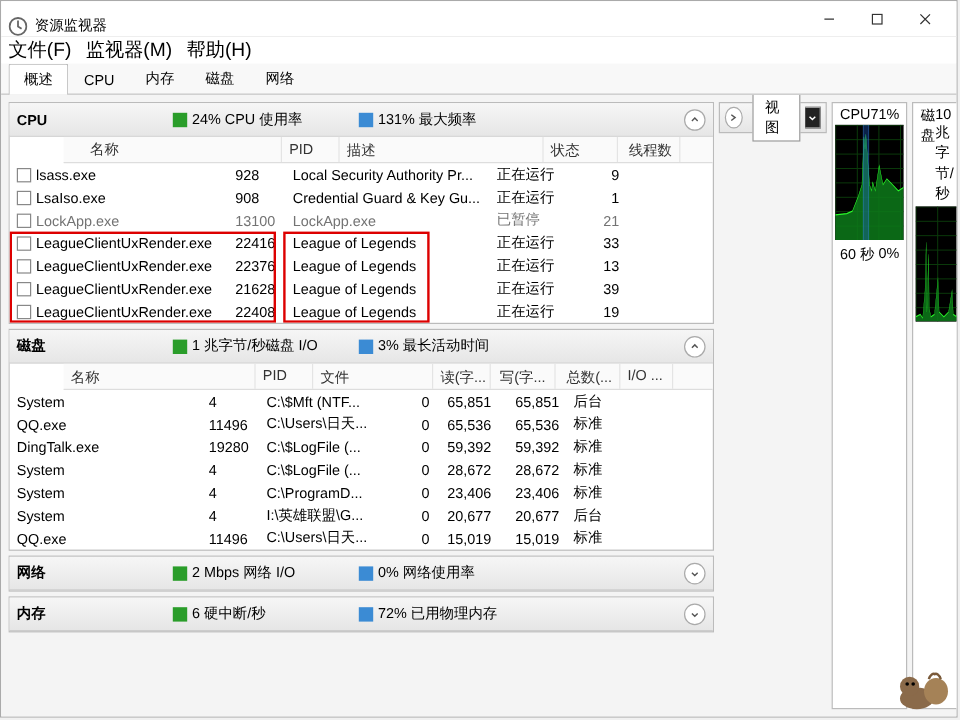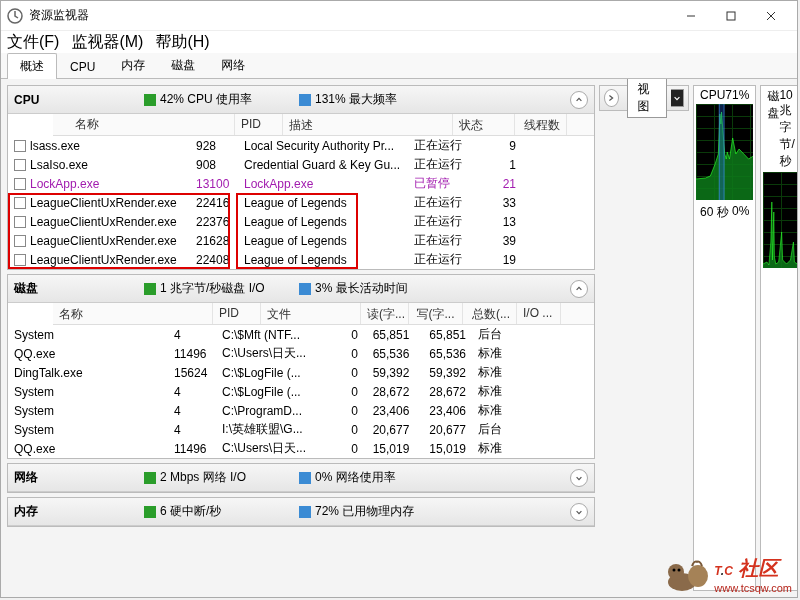--- a/index.html
+++ b/index.html
@@ -1,18 +1,18 @@
 <!DOCTYPE html>
 <html><head>
 <meta charset="utf-8">
 <style>
 * { box-sizing: border-box; margin: 0; padding: 0; font-family: "Microsoft YaHei", "Segoe UI", sans-serif; font-size: 12px; }
 body { background: #f0f0f0; width: 800px; height: 600px; overflow: hidden; position: relative; }
 .window { background: #fff; border: 1px solid #aaa; width: 798px; height: 598px; display: flex; flex-direction: column; }
-.titlebar { height: 30px; display: flex; align-items: center; padding: 0 6px; background: #fff; border-bottom: 1px solid #eee; }
+.titlebar { height: 30px; display: flex; align-items: flex-end; padding: 0 6px; background: #fff; border-bottom: 1px solid #eee; }
 .titlebar .icon { width: 16px; height: 16px; margin-right: 6px; }
 .titlebar .title { flex: 1; font-size: 12px; }
 .titlebar .wbtn { width: 40px; height: 28px; display: flex; align-items: center; justify-content: center; }
 .titlebar .wbtn svg { width: 10px; height: 10px; }
 .menubar { height: 22px; display: flex; align-items: center; padding: 0 6px; gap: 12px; background: #fff; }
 .menubar span { font-size: 16px; }
 .tabbar { height: 26px; display: flex; align-items: flex-end; padding: 0 6px; border-bottom: 1px solid #bbb; background: #f8f8f8; }
 .tab { padding: 4px 12px; border: 1px solid transparent; border-bottom: none; cursor: pointer; font-size: 12px; }
 .tab.active { background: #fff; border-color: #bbb; border-radius: 2px 2px 0 0; position: relative; top: 1px; }
 .body { flex: 1; display: flex; padding: 6px; gap: 4px; background: #f4f4f4; overflow: hidden; }
@@ -26,21 +26,21 @@
 .phead .sq.green { background: #2a9d2a; }
 .phead .sq.blue { background: #3b8bd4; }
 .phead .chev { margin-left: auto; width: 18px; height: 18px; display: flex; align-items: center; justify-content: center; border: 1px solid #aaa; border-radius: 50%; background: #fff; cursor: pointer; }
 .phead .chev svg { width: 8px; height: 8px; }
 .pbody { overflow: auto; }
 .thead { display: flex; height: 22px; border-bottom: 1px solid #ddd; background: #fafafa; margin-left: 45px; }
 .thead .th { padding: 3px 6px; border-right: 1px solid #e4e4e4; font-size: 12px; color: #333; overflow: hidden; white-space: nowrap; }
 .row { display: flex; height: 19px; align-items: center; }
 .row .td { padding: 1px 6px; font-size: 12px; overflow: hidden; white-space: nowrap; text-overflow: ellipsis; }
 .row .cb { width: 12px; height: 12px; border: 1px solid #888; margin-right: 4px; flex-shrink: 0; }
-.row.teal { color: #a21caf; }
+.row.teal { color: #737373; }
 .redbox { position: absolute; border: 2px solid #d00; pointer-events: none; }
 .right-toolbar { height: 26px; border: 1px solid #bbb; background: linear-gradient(#f6f6f6,#e6e6e6); display: flex; align-items: center; padding: 0 4px; gap: 4px; }
 .right-toolbar .arrow { width: 18px; height: 18px; border: 1px solid #aaa; border-radius: 50%; display: flex; align-items: center; justify-content: center; background: #fff; }
 .right-toolbar .spacer { flex: 1; }
 .right-toolbar .viewbtn { border: 1px solid #999; padding: 2px 10px; background: #fff; display: flex; align-items: center; gap: 4px; }
 .right-toolbar .dd { width: 16px; height: 18px; border: 1px solid #999; border-left:none; background:#222; display:flex; align-items:center; justify-content:center;}
 .right-toolbar .dd svg{stroke:#fff;}
 .graph { border: 1px solid #bbb; background: #fff; }
 .ghead { display: flex; justify-content: space-between; padding: 2px 6px; font-size: 11px; }
 .gplot { height: 96px; background: #000; position: relative; margin: 0 2px 2px 2px; overflow:hidden;}
@@ -98,21 +98,21 @@
   </div>
 
   <div class="body">
     <div class="leftcol">
 
       <div class="panel">
         <div class="phead">
           <span class="ptitle">CPU</span>
           <span class="stat">
               <span class="sq green"></span>
-              <span>42% CPU 使用率</span>
+              <span>24% CPU 使用率</span>
             </span>
           <span class="stat">
               <span class="sq blue"></span>
               <span>131% 最大频率</span>
             </span>
           <span class="chev">
               <svg viewBox="0 0 10 10">
                 <path d="M2 6l3-3 3 3" fill="none" stroke="#555" stroke-width="1.5"></path>
               </svg>
             </span>
@@ -243,21 +243,21 @@
                 <div class="td c0">QQ.exe</div>
                 <div class="td c1">11496</div>
                 <div class="td c2">C:\Users\日天...</div>
                 <div class="td c3">0</div>
                 <div class="td c4">65,536</div>
                 <div class="td c5">65,536</div>
                 <div class="td c6">标准</div>
               </div>
               <div class="row">
                 <div class="td c0">DingTalk.exe</div>
-                <div class="td c1">15624</div>
+                <div class="td c1">19280</div>
                 <div class="td c2">C:\$LogFile (...</div>
                 <div class="td c3">0</div>
                 <div class="td c4">59,392</div>
                 <div class="td c5">59,392</div>
                 <div class="td c6">标准</div>
               </div>
               <div class="row">
                 <div class="td c0">System</div>
                 <div class="td c1">4</div>
                 <div class="td c2">C:\$LogFile (...</div>
@@ -407,17 +407,13 @@
 
 <div class="watermark">
   <svg width="46" height="40" viewBox="0 0 46 40">
     <ellipse cx="18" cy="28" rx="14" ry="9" fill="#8a6a4a"></ellipse>
     <circle cx="12" cy="18" r="8" fill="#8a6a4a"></circle>
     <circle cx="10" cy="16" r="1.5" fill="#000"></circle>
       <circle cx="15" cy="16" r="1.5" fill="#000"></circle>
     <ellipse cx="34" cy="22" rx="10" ry="11" fill="#a58257"></ellipse>
     <path d="M28 12 q2 -6 6 -4 M38 12 q-2 -6 -6 -4" stroke="#7a5a3a" stroke-width="2" fill="none"></path>
   </svg>
-  <div>
-    <span class="logo"><span class="tc">T</span><span style="color:#333">.</span><span class="tc">C</span><span style="color:#333;font-size:20px"> </span><span class="sq" style="font-size:20px">社区</span></span>
-    <span class="url">www.tcsqw.com</span>
-  </div>
 </div>
 
 </body></html>

